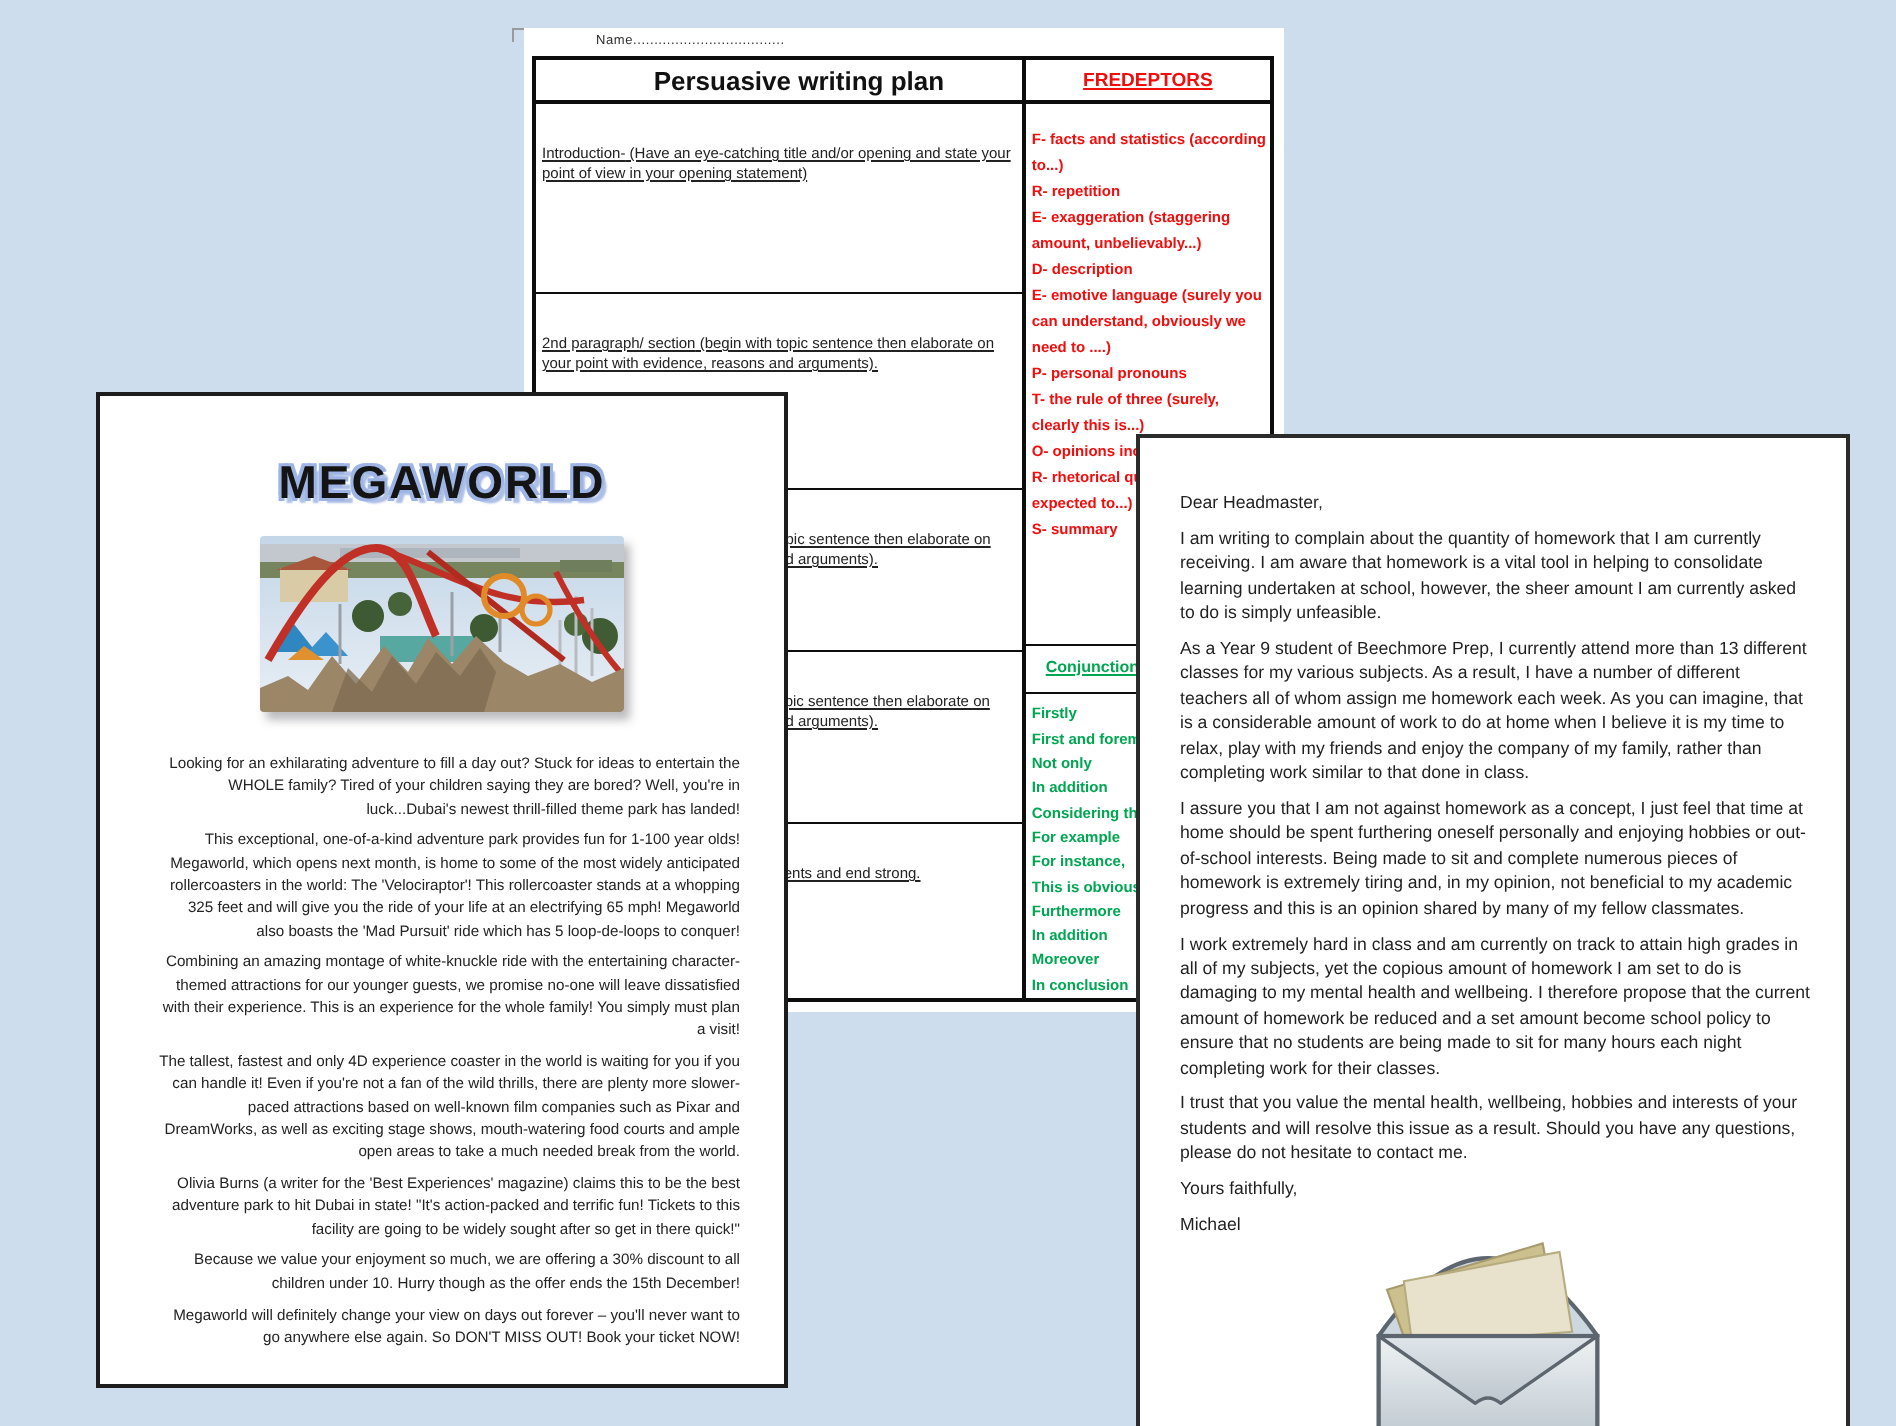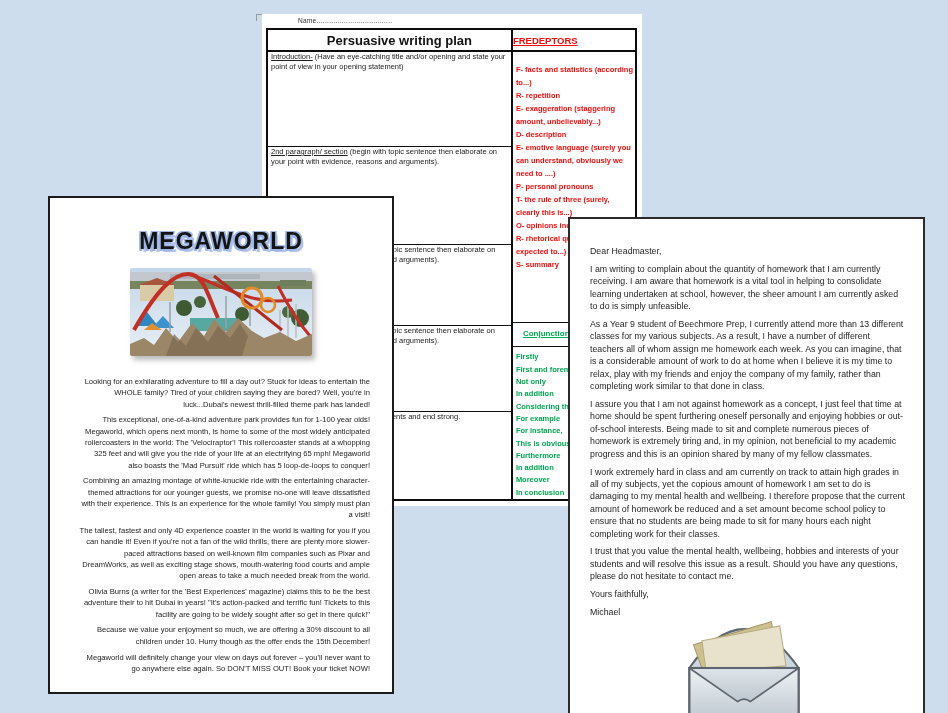--- a/index.html
+++ b/index.html
@@ -13,29 +13,29 @@
     border-left:1px solid #9a9a9a;border-top:1px solid #9a9a9a;}
   .name-line{position:absolute;left:36px;top:3px;font-size:6.5px;color:#2e2e2e;letter-spacing:.3px;}
   .plan-table{position:absolute;left:4px;top:14px;width:371px;height:473px;
     border:2px solid #0d0d0d;box-sizing:border-box;display:flex;}
   .plan-left{width:254px;box-sizing:border-box;display:flex;flex-direction:column;}
   .plan-right{flex:1;box-sizing:border-box;border-left:2px solid #0d0d0d;display:flex;flex-direction:column;}
   .plan-title{height:22px;box-sizing:border-box;border-bottom:2px solid #0d0d0d;
     text-align:center;font-weight:bold;font-size:13px;padding-top:3px;color:#111;padding-left:20px;}
   .plan-rows{display:flex;flex-direction:column;flex:1;}
   .plan-row{box-sizing:border-box;border-bottom:1.5px solid #0d0d0d;
-    padding:0 3px;font-size:7.5px;line-height:10px;color:#222;}
+    padding:20px 3px;font-size:7.5px;line-height:10px;color:#222;text-decoration:underline;}
   .plan-row:nth-child(1){height:95px;}
   .plan-row:nth-child(2){height:98px;}
   .plan-row:nth-child(3){height:81px;}
   .plan-row:nth-child(4){height:86px;}
   .plan-row:nth-child(5){height:91px;border-bottom:none;flex:1;}
   .row-label{text-decoration:underline;}
   .fred-title{height:22px;box-sizing:border-box;border-bottom:2px solid #0d0d0d;
-    font-weight:bold;font-size:9.5px;padding-top:5px;
+    text-align:center;font-weight:bold;font-size:9.5px;padding-top:5px;
     color:#f20d0d;text-decoration:underline;}
   .fred-list{height:272px;box-sizing:border-box;border-bottom:1.5px solid #0d0d0d;
     padding:11px 2px 0 3px;}
   .fred-line{font-size:7.5px;line-height:13px;font-weight:600;color:#f20d0d;white-space:nowrap;overflow:hidden;}
   .conj-title{height:25px;box-sizing:border-box;border-bottom:1.5px solid #0d0d0d;
     padding:6px 0 0 10px;font-size:8px;font-weight:bold;color:#00a651;
     text-decoration:underline;white-space:nowrap;overflow:hidden;}
   .conj-list{flex:1;padding:4px 2px 0 3px;}
   .conj-line{font-size:7.5px;line-height:12.3px;font-weight:600;color:#00a651;white-space:nowrap;overflow:hidden;}
 
@@ -153,21 +153,21 @@
         <circle cx="138" cy="37" r="7" stroke="#e08a28" stroke-width="2.6" fill="none"></circle>
         <path d="M0,88 L0,76 L14,70 L24,77 L36,60 L48,74 L62,55 L74,68 L84,51 L96,64 L108,50 L122,63 L134,70 L150,64 L166,73 L182,66 L182,88 Z" fill="#9b8668"></path>
         <path d="M36,88 L44,66 L56,78 L66,60 L78,74 L88,58 L100,70 L110,56 L118,68 L112,88 Z" fill="#7c6a50" opacity="0.75"></path>
       </svg>
     </div>
     <div class="mega-text">
         <p class="mega-para">Looking for an exhilarating adventure to fill a day out? Stuck for ideas to entertain the WHOLE family? Tired of your children saying they are bored? Well, you're in luck...Dubai's newest thrill-filled theme park has landed!</p>
         <p class="mega-para">This exceptional, one-of-a-kind adventure park provides fun for 1-100 year olds! Megaworld, which opens next month, is home to some of the most widely anticipated rollercoasters in the world: The 'Velociraptor'! This rollercoaster stands at a whopping 325 feet and will give you the ride of your life at an electrifying 65 mph! Megaworld also boasts the 'Mad Pursuit' ride which has 5 loop-de-loops to conquer!</p>
         <p class="mega-para">Combining an amazing montage of white-knuckle ride with the entertaining character-themed attractions for our younger guests, we promise no-one will leave dissatisfied with their experience. This is an experience for the whole family! You simply must plan a visit!</p>
         <p class="mega-para">The tallest, fastest and only 4D experience coaster in the world is waiting for you if you can handle it! Even if you're not a fan of the wild thrills, there are plenty more slower-paced attractions based on well-known film companies such as Pixar and DreamWorks, as well as exciting stage shows, mouth-watering food courts and ample open areas to take a much needed break from the world.</p>
-        <p class="mega-para">Olivia Burns (a writer for the 'Best Experiences' magazine) claims this to be the best adventure their to hit Dubai in years! "It's action-packed and terrific fun! Tickets to this facility are going to be widely sought after so get in there quick!"</p>
+        <p class="mega-para">Olivia Burns (a writer for the 'Best Experiences' magazine) claims this to be the best adventure park to hit Dubai in state! "It's action-packed and terrific fun! Tickets to this facility are going to be widely sought after so get in there quick!"</p>
         <p class="mega-para">Because we value your enjoyment so much, we are offering a 30% discount to all children under 10. Hurry though as the offer ends the 15th December!</p>
         <p class="mega-para">Megaworld will definitely change your view on days out forever – you'll never want to go anywhere else again. So DON'T MISS OUT! Book your ticket NOW!</p>
       </div>
   </section>
 
   <section class="page letter-page">
     <div class="letter-text">
         <p class="letter-para">Dear Headmaster,</p>
         <p class="letter-para">I am writing to complain about the quantity of homework that I am currently receiving. I am aware that homework is a vital tool in helping to consolidate learning undertaken at school, however, the sheer amount I am currently asked to do is simply unfeasible.</p>
         <p class="letter-para">As a Year 9 student of Beechmore Prep, I currently attend more than 13 different classes for my various subjects. As a result, I have a number of different teachers all of whom assign me homework each week. As you can imagine, that is a considerable amount of work to do at home when I believe it is my time to relax, play with my friends and enjoy the company of my family, rather than completing work similar to that done in class.</p>

